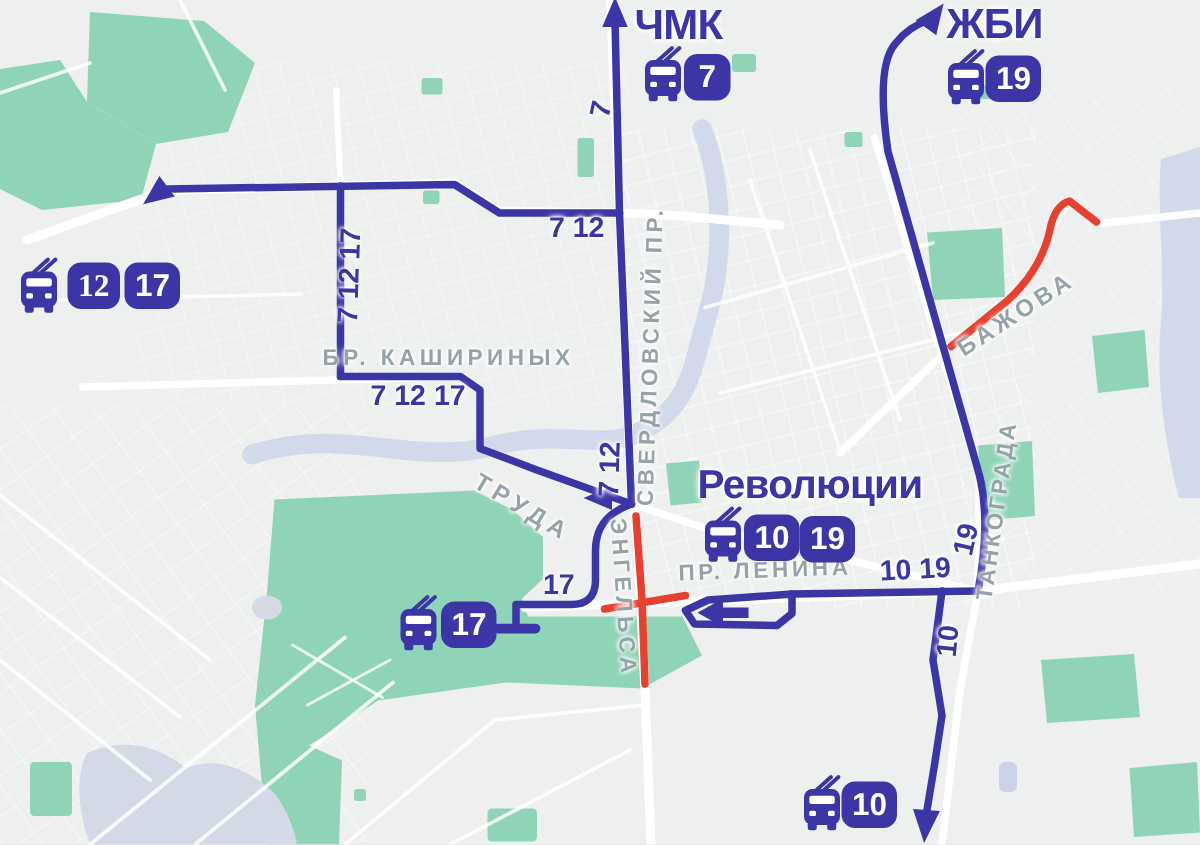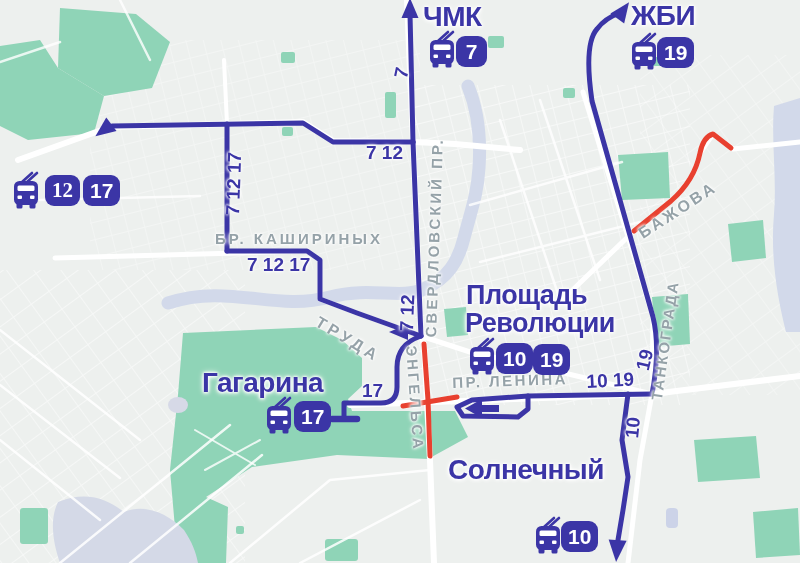--- a/index.html
+++ b/index.html
@@ -167,33 +167,30 @@
       <use href="#trolleybus"></use>
     </svg>
   <span class="badge" style="left:657px;top:37px;">19</span>
 
   <svg class="trolley" style="left:11px;top:171px;" width="30" height="38">
       <use href="#trolleybus"></use>
     </svg>
   <span class="badge" style="left:45px;top:175px;font-family:Liberation Serif, serif;">12</span>
   <span class="badge" style="left:83px;top:175px;">17</span>
 
-  <div class="terminal-name" style="left:466px;top:282px;font-size:27px;">Площадь</div>
   <div class="terminal-name" style="left:465px;top:310px;font-size:27px;">Революции</div>
   <svg class="trolley" style="left:467px;top:337px;" width="30" height="38">
       <use href="#trolleybus"></use>
     </svg>
   <span class="badge" style="left:496px;top:343px;">10</span>
   <span class="badge" style="left:533px;top:344px;">19</span>
 
-  <div class="terminal-name" style="left:202px;top:369px;font-size:28px;">Гагарина</div>
   <svg class="trolley" style="left:264px;top:396px;" width="30" height="38">
       <use href="#trolleybus"></use>
     </svg>
   <span class="badge" style="left:294px;top:401px;">17</span>
 
-  <div class="terminal-name" style="left:448px;top:456px;font-size:28px;">Солнечный</div>
   <svg class="trolley" style="left:533px;top:516px;" width="30" height="38">
       <use href="#trolleybus"></use>
     </svg>
   <span class="badge" style="left:561px;top:521px;">10</span>
 
 </div>
 
 </body></html>

